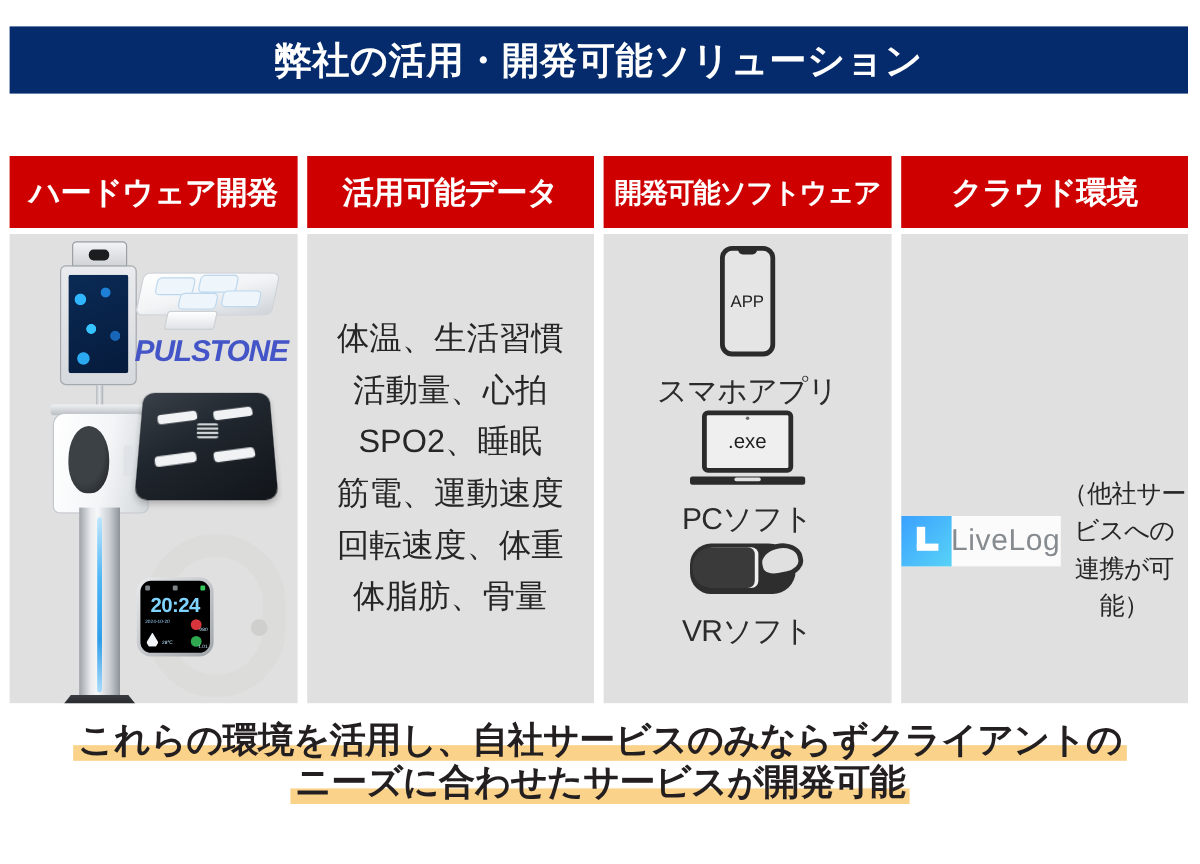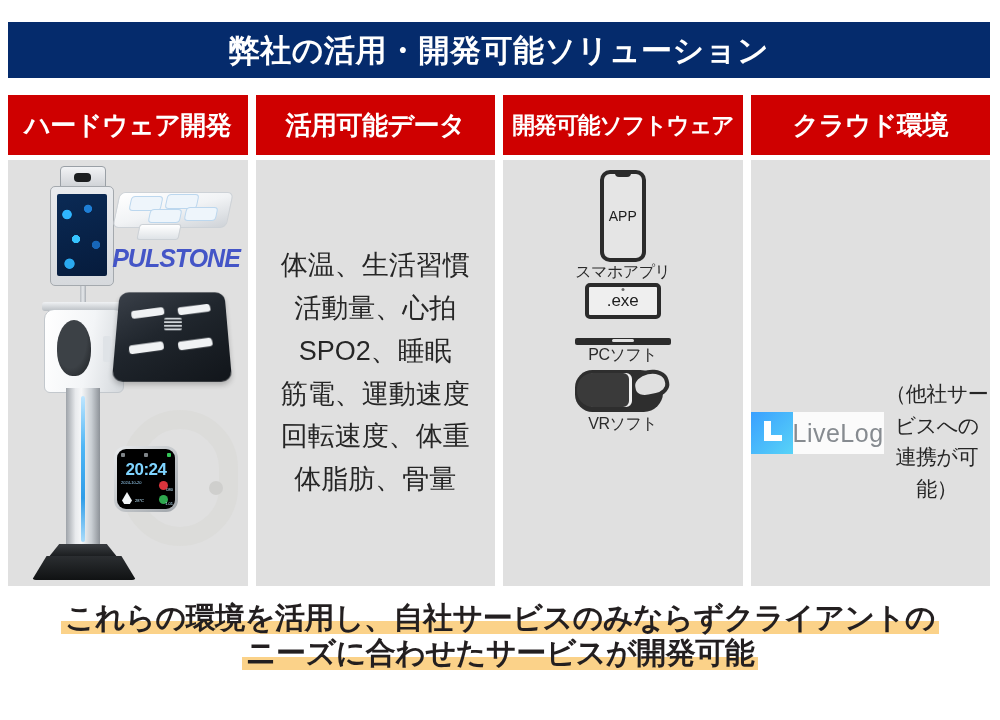--- a/index.html
+++ b/index.html
@@ -60,20 +60,21 @@
     color: #ffffff;
     display: flex;
     align-items: center;
     justify-content: center;
     font-size: 26px;
     font-weight: bold;
     white-space: nowrap;
     letter-spacing: -0.5px;
     box-sizing: border-box;
     padding: 0 2px;
+    margin-top: 35px;
   }
   .col-header.tight { font-size: 23px; letter-spacing: -1.2px; }
   .col-body {
     flex: 1 1 auto;
     background: #e0e0e0;
     margin-top: 5px;
     position: relative;
     overflow: hidden;
   }
 
@@ -241,36 +242,36 @@
     line-height: 1.48;
     color:#262626;
     white-space: nowrap;
     text-align:center;
   }
 
   
   .sw-stage { position:absolute; inset:0; display:flex; flex-direction:column;
     align-items:center; justify-content:flex-start; padding-top: 10px; box-sizing:border-box; }
   .sw-item { display:flex; flex-direction:column; align-items:center; }
-  .sw-label { font-size:16px; color:#2b2b2b; margin-top:0; letter-spacing:-0.5px; }
+  .sw-label { font-size:25px; color:#2b2b2b; margin-top:12px; letter-spacing:-0.5px; }
 
   .phone {
     width:46px; height:92px; border:4px solid #2b2b2b; border-radius:10px;
     position:relative; background:#e5e5e5; box-sizing:border-box;
     display:flex; align-items:center; justify-content:center;
   }
   .phone::before{
     content:""; position:absolute; top:-1px; left:50%; transform:translateX(-50%);
     width:16px; height:4px; background:#2b2b2b; border-radius:0 0 4px 4px;
   }
   .phone-text { font-size:14px; color:#1d1d1d; }
 
   .laptop { width:96px; height:62px; position:relative; }
   .laptop-lid {
-    position:absolute; left:10px; top:0; width:76px; height:36px;
+    position:absolute; left:10px; top:0; width:76px; height:52px;
     border:4px solid #2b2b2b; border-radius:5px; background:#efefef; box-sizing:border-box;
     display:flex; align-items:center; justify-content:center;
   }
   .laptop-lid::before{
     content:""; position:absolute; top:1px; left:50%; transform:translateX(-50%);
     width:3px; height:3px; border-radius:50%; background:#6b6b6b;
   }
   .laptop-text { font-size:17px; color:#1d1d1d; }
   .laptop-base {
     position:absolute; left:0; bottom:0; width:96px; height:7px;

